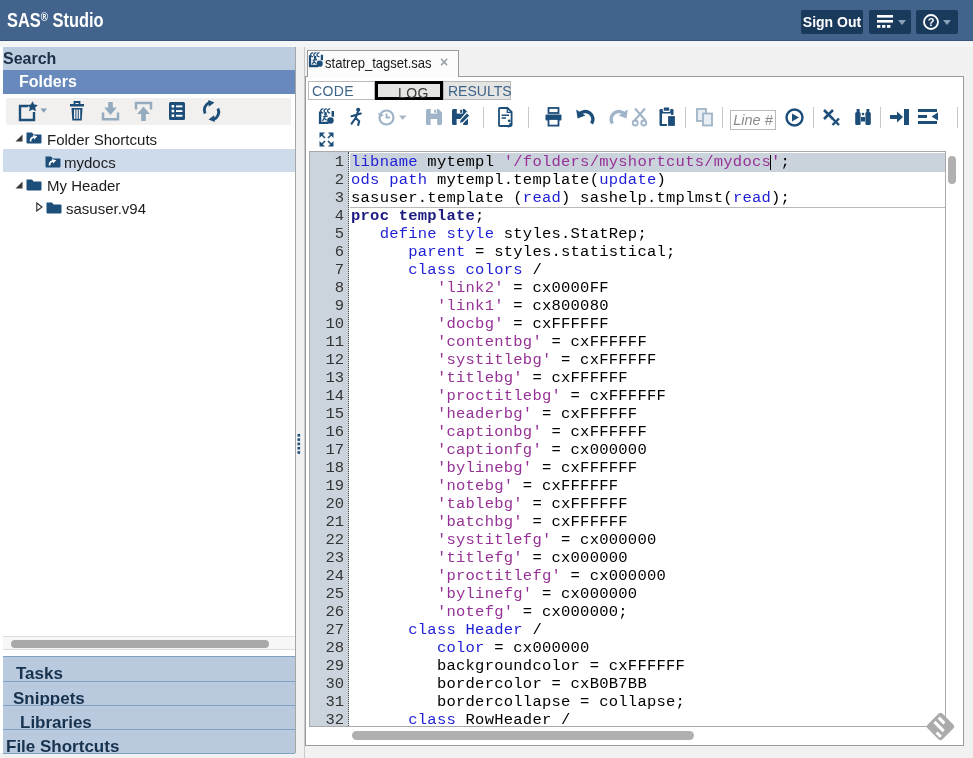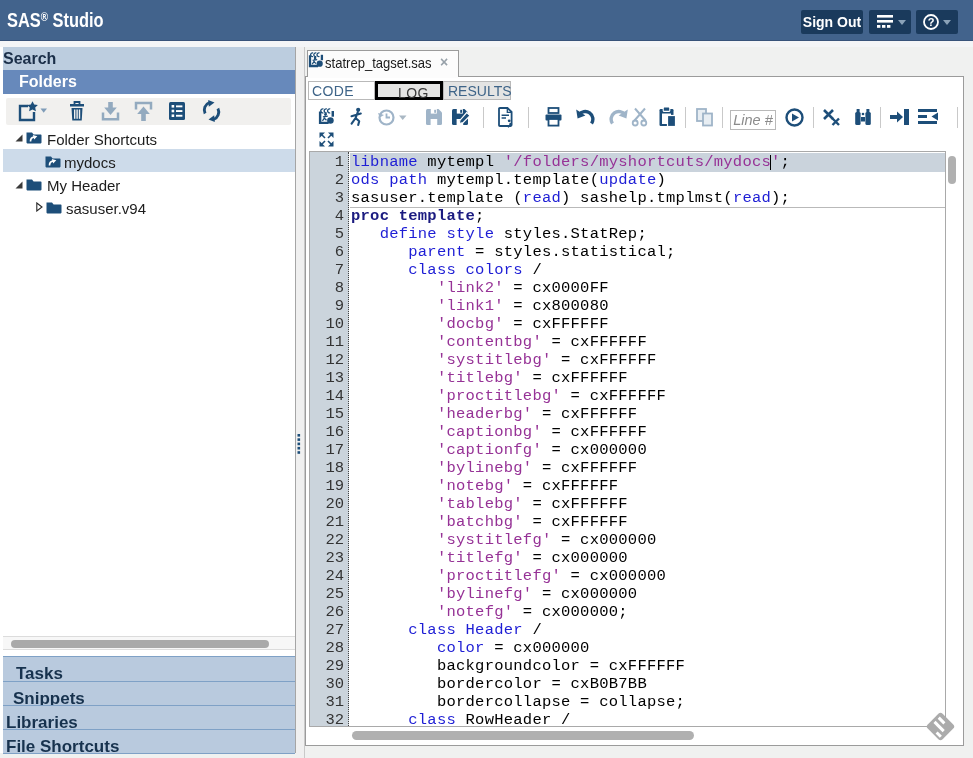--- a/index.html
+++ b/index.html
@@ -106,21 +106,21 @@
   </svg>
 <svg class="abs" style="left:46px;top:200px;" width="16" height="14" viewBox="0 0 16 14">
     <path d="M0.5 2.5 L6 2.5 L7.6 4.5 L14.8 4.5 Q15.5 4.5 15.5 5.2 L15.5 12.6 Q15.5 13.4 14.7 13.4 L1.3 13.4 Q0.5 13.4 0.5 12.6 Z" fill="#1d4e79"></path>
   </svg>
 <div class="abs" style="left:66px;top:200px;font-size:15px;color:#1d1d1d;">sasuser.v94</div>
 
 <div class="abs" style="left:3px;top:636px;width:292px;height:14px;background:#f7f7f7;border-top:1px solid #dcdcdc;border-bottom:1px solid #dcdcdc;box-sizing:border-box;"></div>
 <div class="abs" style="left:11px;top:640px;width:258px;height:8px;background:#a9a9a9;border-radius:4px;"></div>
 <div class="abs" style="left:3px;top:656px;width:292px;height:25px;background:#b9cade;border-top:1px solid #7fa1c6;color:#17324e;font-size:17px;font-weight:bold;line-height:34px;padding-left:13px;box-sizing:border-box;">Tasks</div>
 <div class="abs" style="left:3px;top:681px;width:292px;height:24px;background:#b9cade;border-top:1px solid #7fa1c6;color:#17324e;font-size:17px;font-weight:bold;line-height:34px;padding-left:10px;box-sizing:border-box;">Snippets</div>
-<div class="abs" style="left:3px;top:705px;width:292px;height:24px;background:#b9cade;border-top:1px solid #7fa1c6;color:#17324e;font-size:17px;font-weight:bold;line-height:34px;padding-left:3px;box-sizing:border-box;">Libraries</div>
+<div class="abs" style="left:3px;top:705px;width:292px;height:24px;background:#b9cade;border-top:1px solid #7fa1c6;color:#17324e;font-size:17px;font-weight:bold;line-height:34px;padding-left:17px;box-sizing:border-box;">Libraries</div>
 <div class="abs" style="left:3px;top:729px;width:292px;height:25px;background:#b9cade;border-top:1px solid #7fa1c6;border-bottom:1px solid #7fa1c6;color:#17324e;font-size:17px;font-weight:bold;line-height:34px;padding-left:3px;box-sizing:border-box;">File Shortcuts</div>
 
 <div class="abs" style="left:296px;top:47px;width:9px;height:711px;background:#f0f0f0;border-right:1px solid #c9c9c9;box-sizing:border-box;"></div>
 <svg class="abs" style="left:296px;top:433px;" width="6" height="24" viewBox="0 0 6 24">
 <rect x="1.5" y="1" width="2.6" height="2.6" fill="#1d4e79"></rect>
 <rect x="1.5" y="5.3" width="2.6" height="2.6" fill="#1d4e79"></rect>
 <rect x="1.5" y="9.6" width="2.6" height="2.6" fill="#1d4e79"></rect>
 <rect x="1.5" y="13.9" width="2.6" height="2.6" fill="#1d4e79"></rect>
 <rect x="1.5" y="18.2" width="2.6" height="2.6" fill="#1d4e79"></rect>
 </svg>

